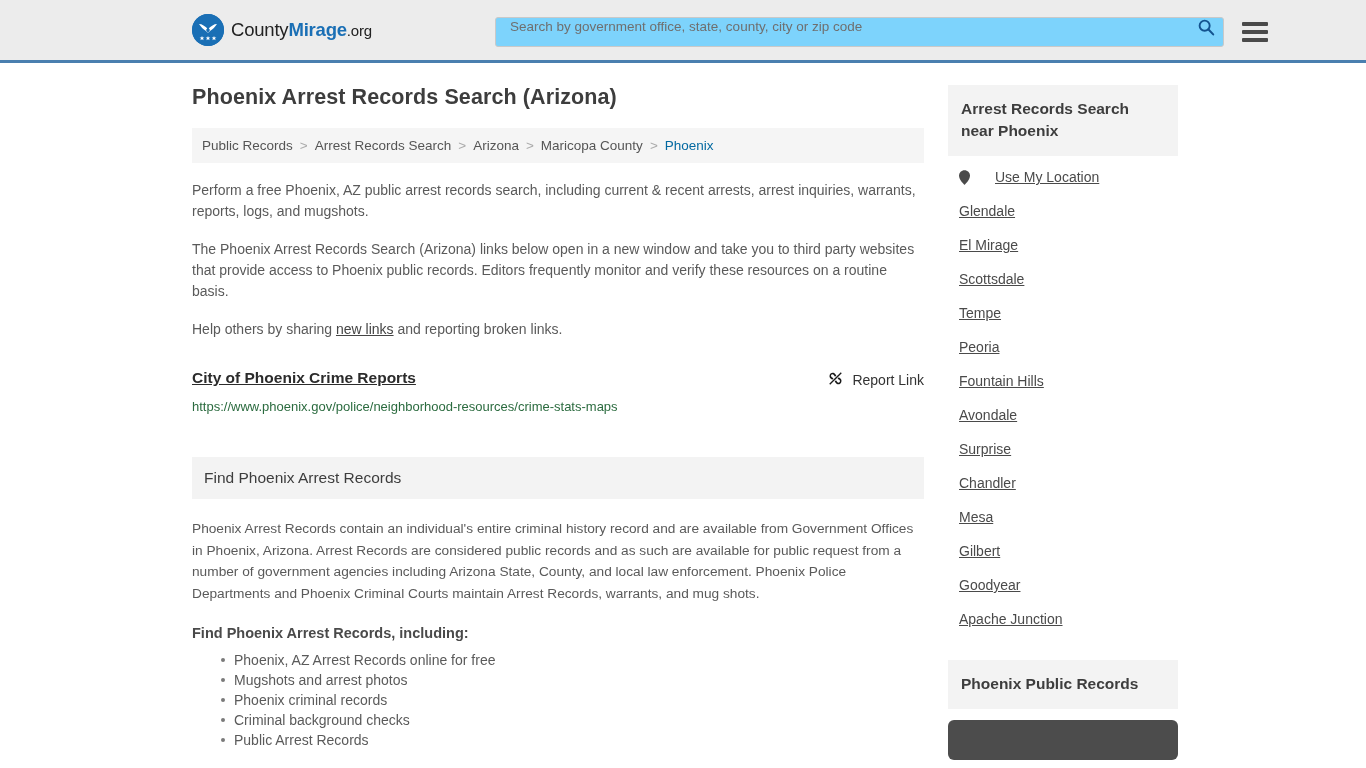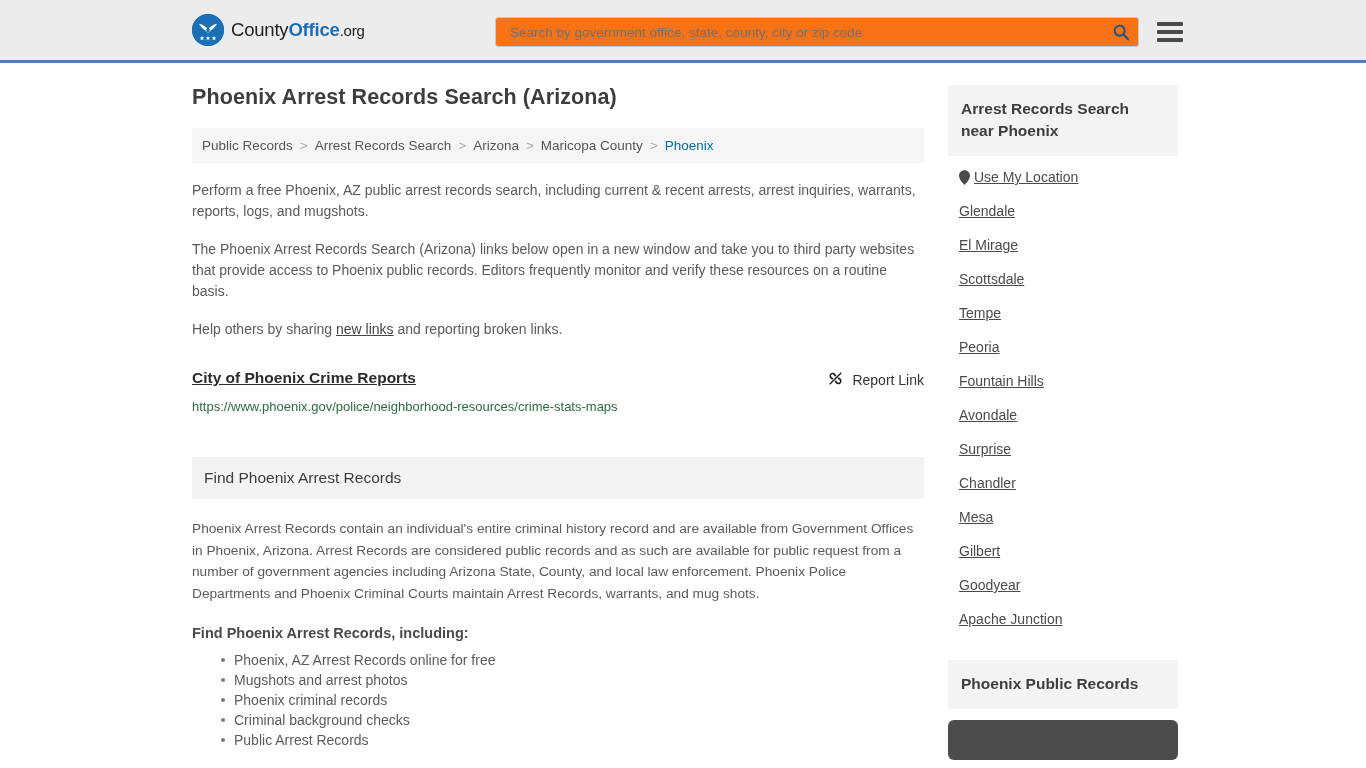--- a/index.html
+++ b/index.html
@@ -47,27 +47,27 @@
   .logo-text .t-org { color: #222; font-size: 15px; }
 
   .search-area {
     position: absolute;
     left: 495px;
     top: 17px;
     display: flex;
     align-items: center;
   }
   .search-box {
-    width: 644px;
+    width: 729px;
     height: 30px;
-    background: #f97316;
+    background: #7dd3fc;
     border: 1px solid #c9c9c9;
     border-radius: 3px;
     display: flex;
-    align-items: center;
+    align-items: flex-start;
     padding: 0 8px 0 12px;
   }
   .search-box input {
     flex: 1;
     border: none;
     outline: none;
     font-size: 13.5px;
     color: #333;
     font-family: "Liberation Sans", sans-serif;
     background: transparent;
@@ -221,21 +221,21 @@
     font-size: 15.5px;
     font-weight: bold;
     color: #3d3d3d;
     line-height: 22px;
   }
   .side-list { margin-top: 4px; }
   .side-item {
     padding: 9px 0 9px 0;
     display: flex;
     align-items: center;
-    gap: 4px;
+    gap: 25px;
     margin-left: 11px;
   }
   .side-item a {
     font-size: 14px;
     color: #4a4a4a;
     text-decoration: underline;
   }
   .pin-icon { width: 11px; height: 15px; flex: 0 0 11px; }
   .side-head.second { margin-top: 24px; }
   .side-cta {
@@ -255,21 +255,21 @@
         <circle cx="16" cy="16" r="16" fill="#1a6fb5"></circle>
         <path d="M7 10 C10 10 13 12 16 15 C19 12 22 10 25 10 C23 13 21 15 18 17 L16 19 L14 17 C11 15 9 13 7 10 Z" fill="#ffffff"></path>
         <path d="M16 13 L18 16 L16 19 L14 16 Z" fill="#1a6fb5"></path>
         <g fill="#ffffff">
           <polygon points="10,22 10.7,23.6 12.4,23.6 11,24.6 11.6,26.2 10,25.2 8.4,26.2 9,24.6 7.6,23.6 9.3,23.6"></polygon>
           <polygon points="16,22 16.7,23.6 18.4,23.6 17,24.6 17.6,26.2 16,25.2 14.4,26.2 15,24.6 13.6,23.6 15.3,23.6"></polygon>
           <polygon points="22,22 22.7,23.6 24.4,23.6 23,24.6 23.6,26.2 22,25.2 20.4,26.2 21,24.6 19.6,23.6 21.3,23.6"></polygon>
         </g>
       </svg>
     </span>
-    <span class="logo-text"><span class="t-county">County</span><span class="t-office">Office</span><span class="t-org">.org</span></span>
+    <span class="logo-text"><span class="t-county">County</span><span class="t-office">Mirage</span><span class="t-org">.org</span></span>
   </a>
 
   <div class="search-area">
     <div class="search-box">
       <input type="text" placeholder="Search by government office, state, county, city or zip code" style="">
       <span class="search-icon">
         <svg viewBox="0 0 20 20" width="18" height="18" aria-hidden="true">
           <circle cx="8.5" cy="8.5" r="5.6" fill="none" stroke="#13538f" stroke-width="2.1"></circle>
           <line x1="12.8" y1="12.8" x2="18" y2="18.2" stroke="#13538f" stroke-width="2.3" stroke-linecap="round"></line>
         </svg>

